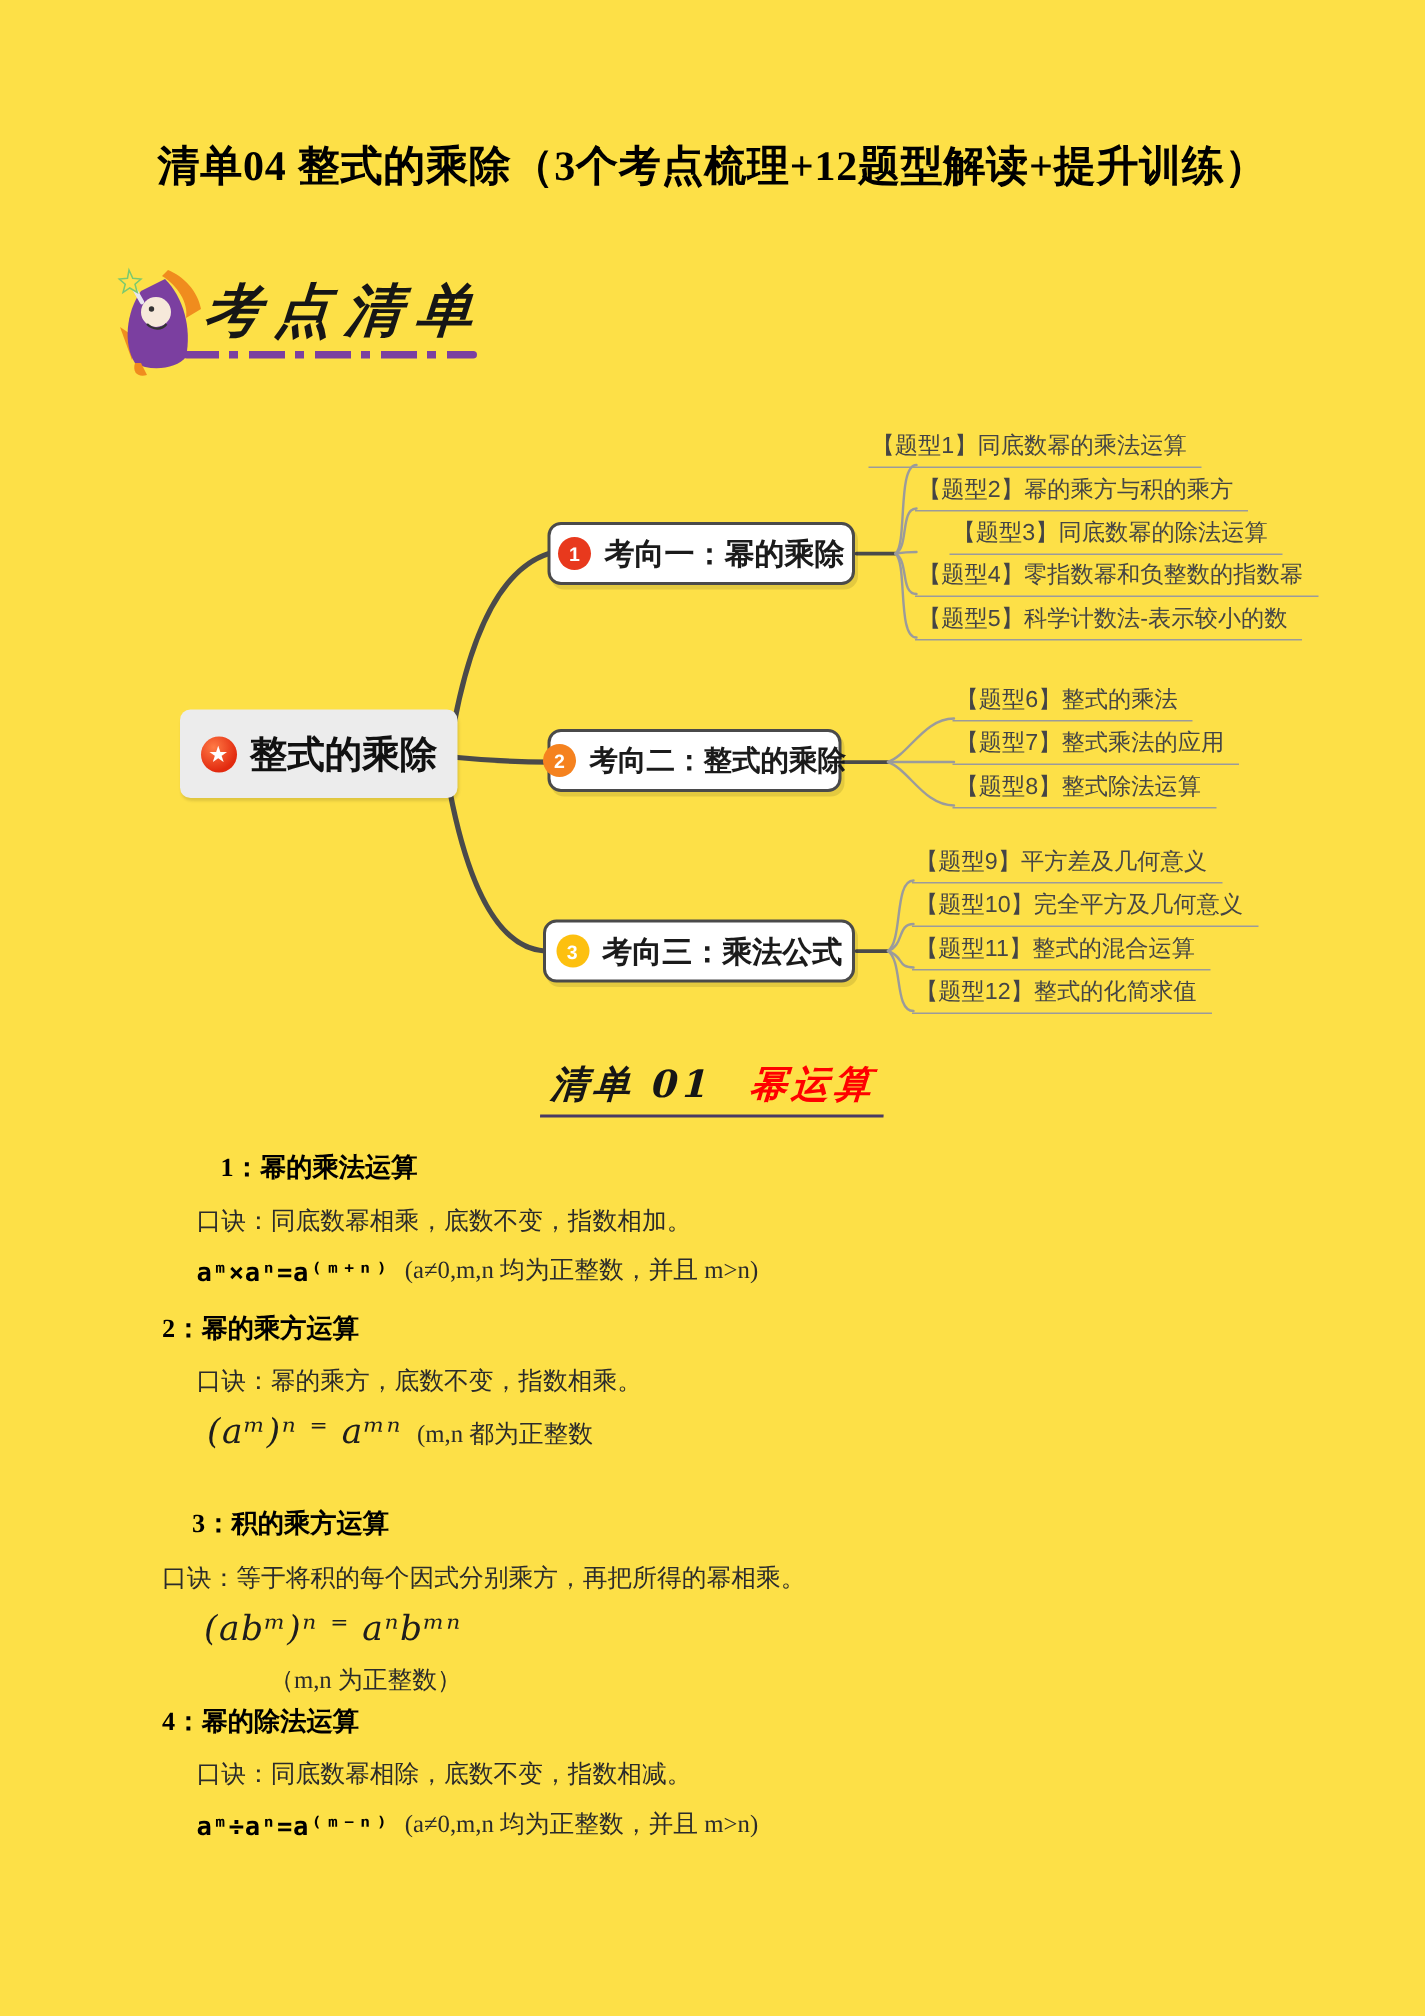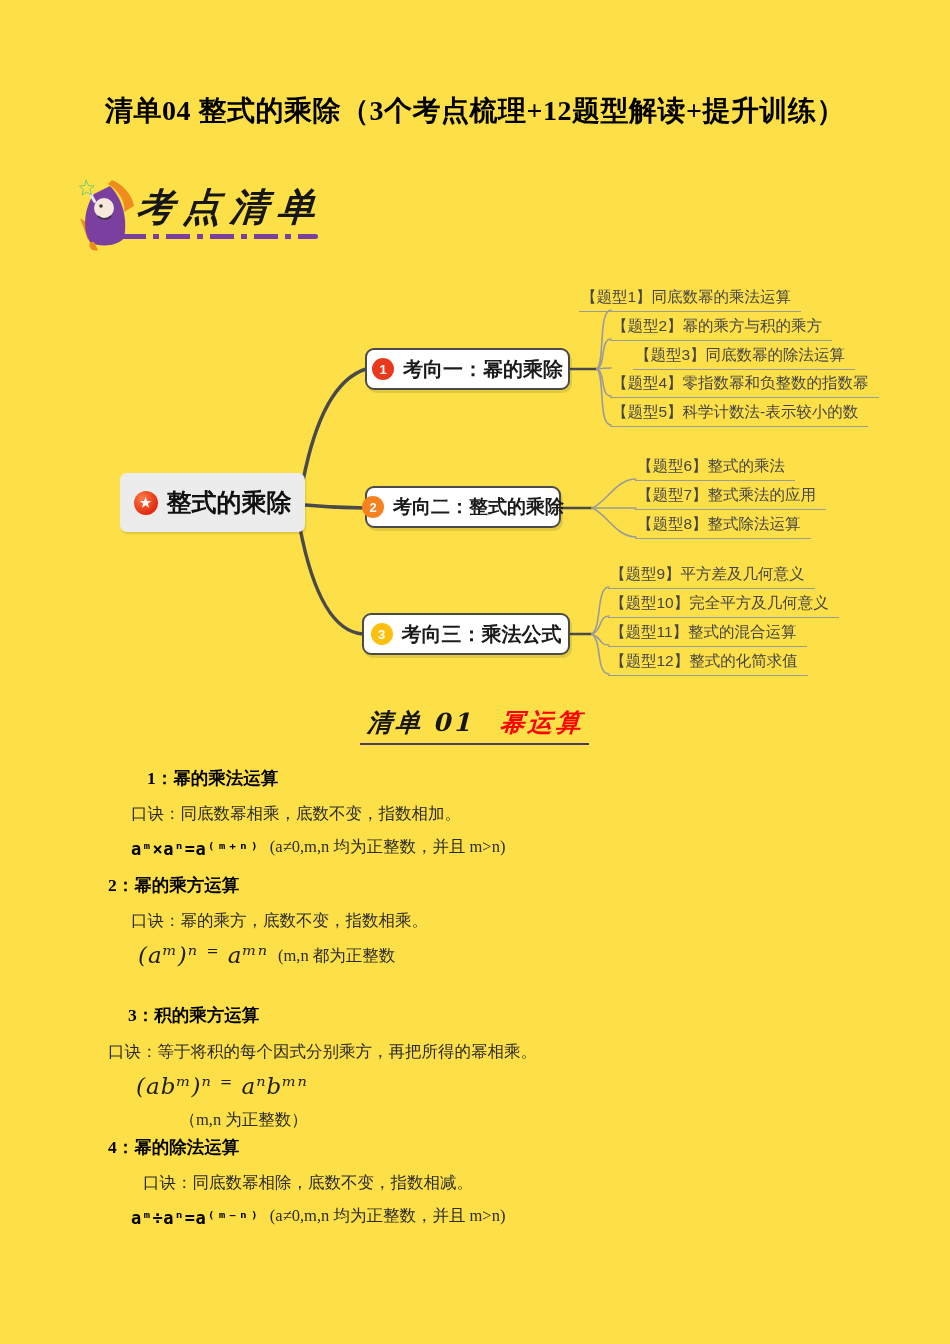--- a/index.html
+++ b/index.html
@@ -99,21 +99,21 @@
     font-family:"DejaVu Serif", serif; font-style:italic;
     font-size:23px; color:#1d1d1d; letter-spacing:1px;
   }
   .formula-note {
     font-family:"Liberation Serif", serif; font-size:16.5px; color:#2b2b2b;
     padding-bottom:1px;
   }
   .s1-title { left:108px; top:766px;margin-left:39px; }  .s1-koujue { left:131px; top:803px; }  .s1-formula { left:131px; top:836px; }
   .s2-title { left:108px; top:873px; }  .s2-koujue { left:131px; top:910px; }  .s2-formula { left:138px; top:942px; }
   .s3-title { left:128px; top:1003px; } .s3-koujue { left:108px; top:1041px; } .s3-formula { left:136px; top:1073px;flex-direction:column; }
-  .s4-title { left:108px; top:1135px; } .s4-koujue { left:131px; top:1172px;margin-left:12px; } .s4-formula { left:131px; top:1205px; }
+  .s4-title { left:108px; top:1135px; } .s4-koujue { left:131px; top:1172px; } .s4-formula { left:131px; top:1205px; }
 </style>
 </head>
 <body>
 
 <div class="page">
 
   <h1 class="doc-title">清单04 整式的乘除（3个考点梳理+12题型解读+提升训练）</h1>
 
   <div class="banner">
     <svg class="banner-icon" viewBox="0 0 62 86">

